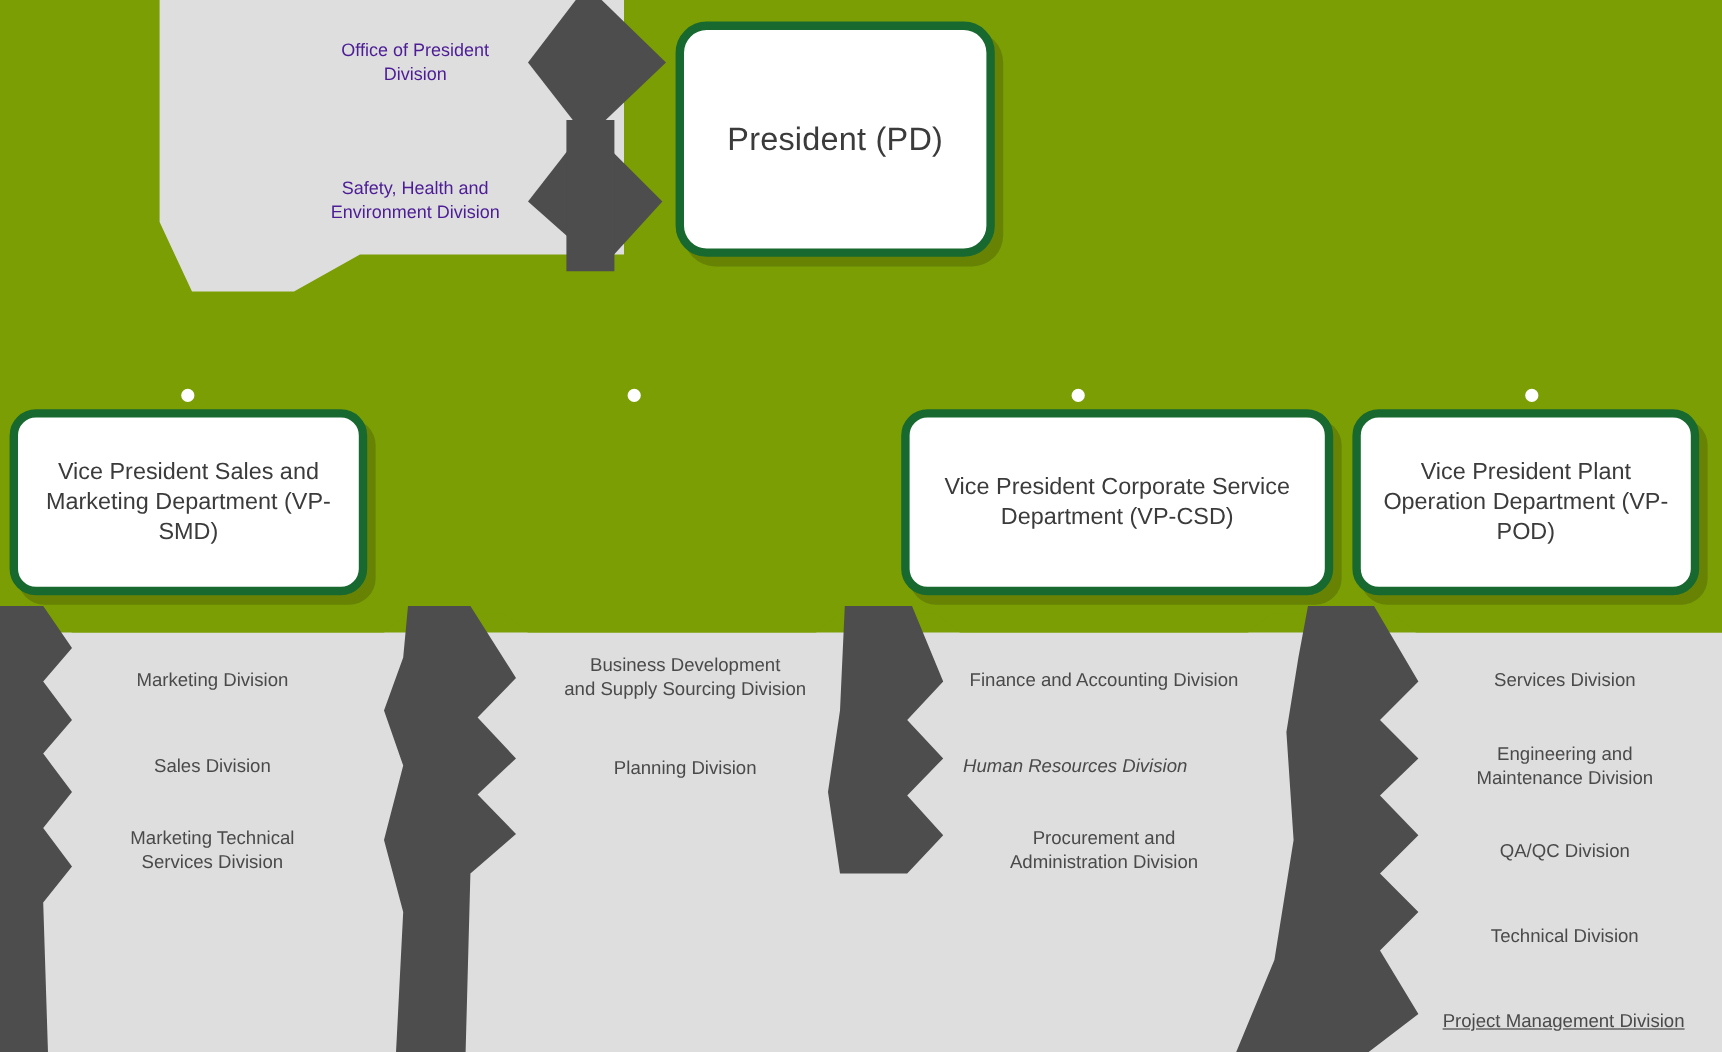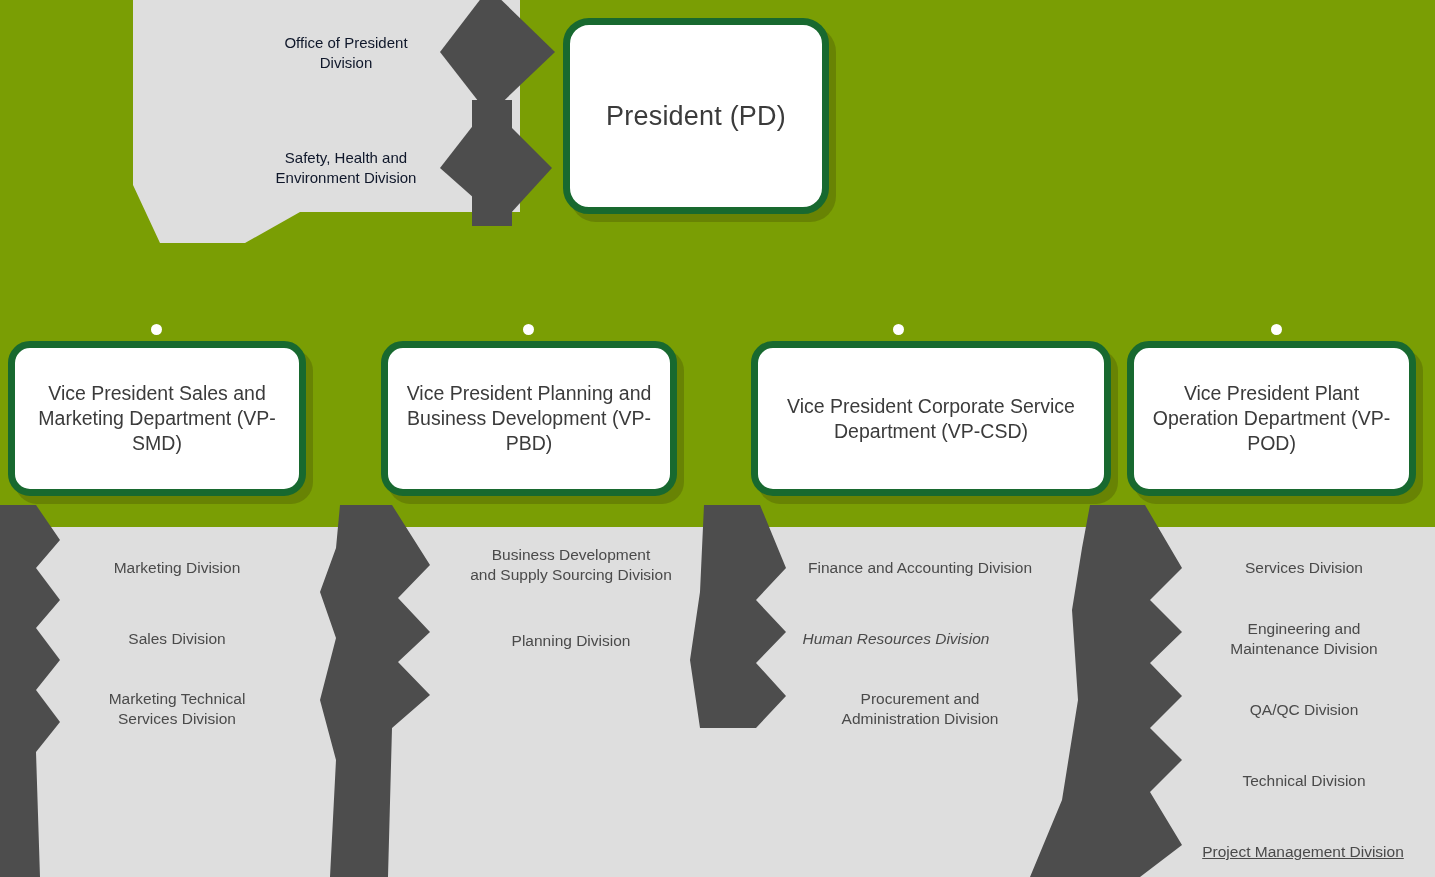--- a/index.html
+++ b/index.html
@@ -52,21 +52,21 @@
   #dot-pbd{left:523px;top:324px;}
   #dot-csd{left:893px;top:324px;}
   #dot-pod{left:1271px;top:324px;}
 
   
   .dlabel{
     position:absolute;color:#4a4a4a;font-size:15.5px;line-height:1.32;
     text-align:center;z-index:8;white-space:pre-line;
   }
   .plabel{
-    position:absolute;color:#0f172a;font-size:15px;line-height:1.34;
+    position:absolute;color:#4c1d95;font-size:15px;line-height:1.34;
     text-align:center;z-index:8;white-space:pre-line;
   }
 </style>
 </head>
 <body>
 
 <div id="stage">
 
   <svg id="art" viewBox="0 0 1435 877" preserveAspectRatio="none">
 
@@ -113,26 +113,20 @@
   <div class="dot" id="dot-pbd"></div>
   <div class="dot" id="dot-csd"></div>
   <div class="dot" id="dot-pod"></div>
 
   <div class="node vp" id="vp-smd">
     <span class="label">Vice President
 Sales and
 Marketing Department
 (VP-SMD)</span>
   </div>
-  <div class="node vp" id="vp-pbd">
-    <span class="label">Vice President
-Planning and
-Business Development
-(VP-PBD)</span>
-  </div>
   <div class="node vp" id="vp-csd">
     <span class="label">Vice President
 Corporate Service Department
 (VP-CSD)</span>
   </div>
   <div class="node vp" id="vp-pod">
     <span class="label">Vice President
 Plant Operation Department
 (VP-POD)</span>
   </div>

